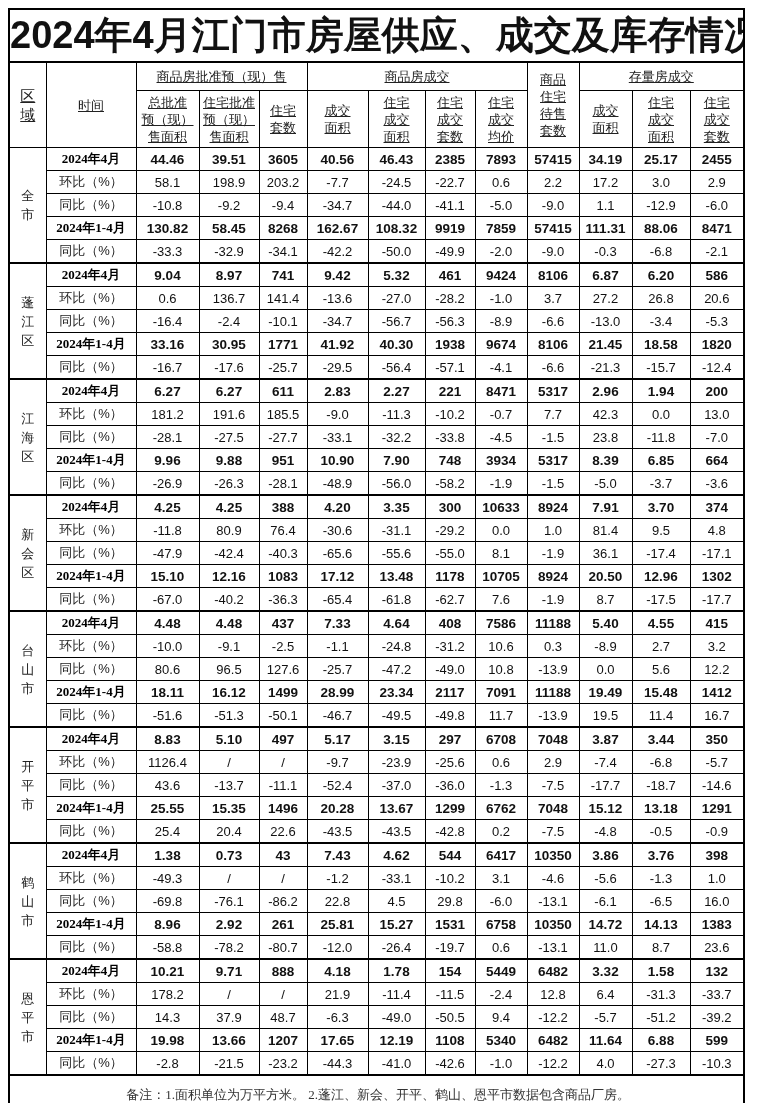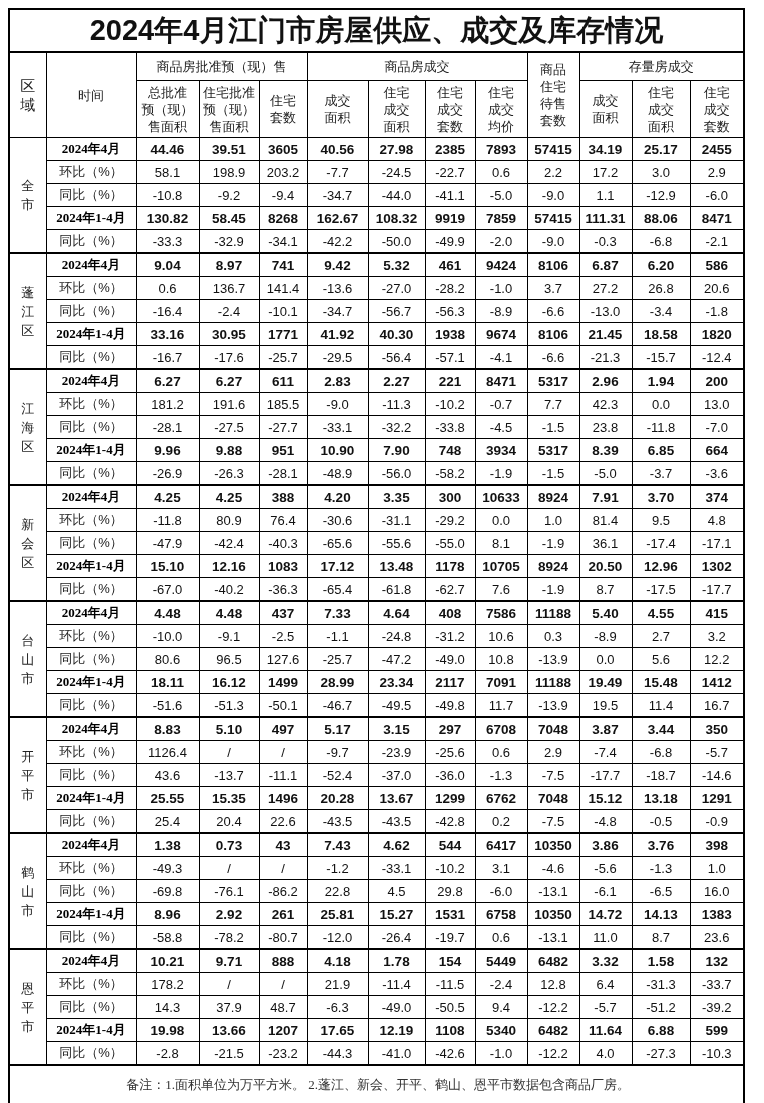--- a/index.html
+++ b/index.html
@@ -8,25 +8,25 @@
   table.main {
     position: absolute; left: 8px; top: 8px;
     width: 735px; border-collapse: collapse; table-layout: fixed;
     border: 2px solid #000;
   }
   table.main td, table.main th {
     border: 1px solid #000; padding: 0; text-align: center; vertical-align: middle;
     overflow: hidden; white-space: nowrap;
   }
   .title-cell {
-    height: 41px; font-size: 29px; font-weight: bold; letter-spacing: 0px;
+    height: 41px; font-size: 38px; font-weight: bold; letter-spacing: 0px;
     font-family: "Liberation Sans", "DejaVu Sans", sans-serif;
     border-bottom: 2px solid #000 !important;
   }
-  .hdr { font-weight: normal; font-size: 13px; color: #222; line-height: 17px; }
+  .hdr { font-weight: normal; font-size: 13px; color: #222; line-height: 17px; text-decoration: underline; }
   .hdr-grp { height: 27px; }
   .hdr-sub { height: 56px; white-space: normal !important; }
   .region-cell { font-size: 15px; line-height: 19px; white-space: normal !important; color:#222; }
   tr.drow td { height: 22px; font-size: 13px; }
   tr.bold td.v { font-weight: bold; font-size: 13.5px; }
   td.period { font-size: 13px; color: #222; }
   tr.bold td.period { font-family: "Liberation Serif", "DejaVu Serif", serif; font-weight: bold; font-size: 13px; color:#000;}
   tr.group-end td { border-bottom: 2px solid #000; }
   .note-cell { text-align: center; padding-left: 3px !important; height: 37px;
                font-family: "Liberation Serif", "DejaVu Serif", serif; font-size: 13px; color: #333; }
@@ -76,21 +76,21 @@
     </tr>
   </thead>
   <tbody id="table-body">
       <tr class="drow bold">
         <td rowspan="5" class="region-cell" style="border-bottom: 2px solid rgb(0, 0, 0);">全<br>市</td>
         <td class="period">2024年4月</td>
         <td class="v">44.46</td>
         <td class="v">39.51</td>
         <td class="v">3605</td>
         <td class="v">40.56</td>
-        <td class="v">27.98</td>
+        <td class="v">46.43</td>
         <td class="v">2385</td>
         <td class="v">7893</td>
         <td class="v">57415</td>
         <td class="v">34.19</td>
         <td class="v">25.17</td>
         <td class="v">2455</td>
       </tr>
       <tr class="drow">
         <td class="period">环比（%）</td>
         <td class="v">58.1</td>
@@ -181,21 +181,21 @@
         <td class="v">-16.4</td>
         <td class="v">-2.4</td>
         <td class="v">-10.1</td>
         <td class="v">-34.7</td>
         <td class="v">-56.7</td>
         <td class="v">-56.3</td>
         <td class="v">-8.9</td>
         <td class="v">-6.6</td>
         <td class="v">-13.0</td>
         <td class="v">-3.4</td>
-        <td class="v">-1.8</td>
+        <td class="v">-5.3</td>
       </tr>
       <tr class="drow bold">
         <td class="period">2024年1-4月</td>
         <td class="v">33.16</td>
         <td class="v">30.95</td>
         <td class="v">1771</td>
         <td class="v">41.92</td>
         <td class="v">40.30</td>
         <td class="v">1938</td>
         <td class="v">9674</td>

